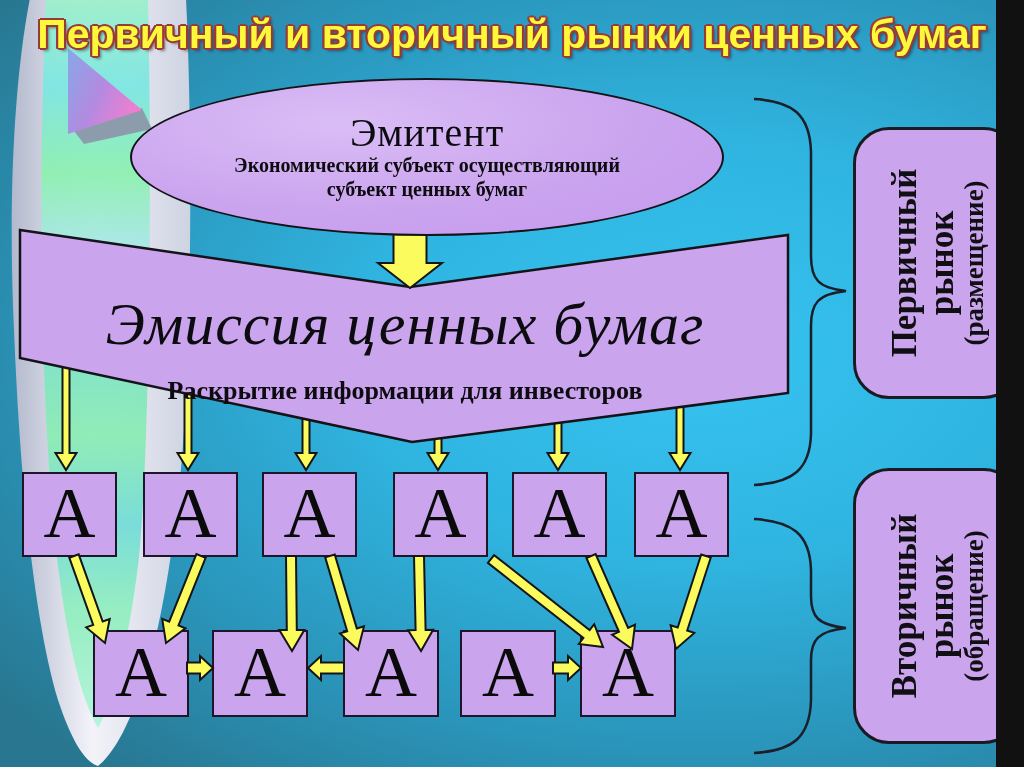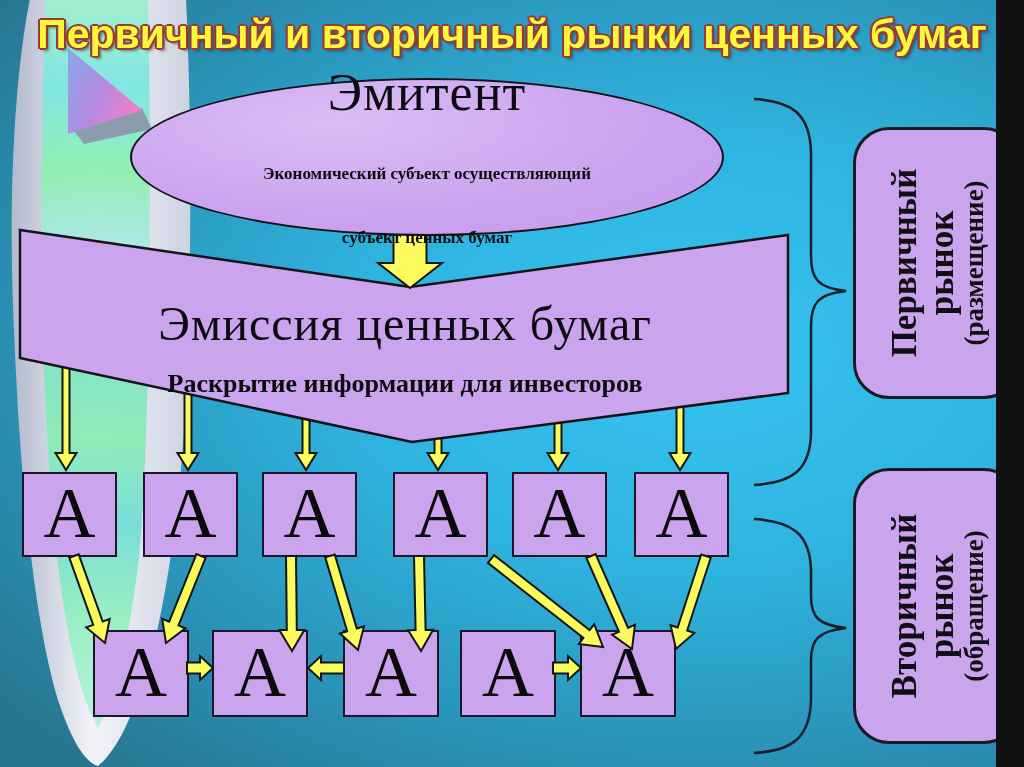--- a/index.html
+++ b/index.html
@@ -23,28 +23,28 @@
       -2px 0 0 var(--title-outline,#993a3a), 2px 0 0 var(--title-outline,#993a3a),
        3px 3px 3px rgba(40,0,0,.45);
   }
   .ellipse{
     position:absolute;left:130px;top:78px;width:590px;height:154px;
     border:2px solid #141418;border-radius:50%;
     background:radial-gradient(ellipse at 35% 28%, #dabdf6 0%, var(--shape-fill,#cba4ee) 55%, #c49af0 100%);
     display:flex;flex-direction:column;align-items:center;justify-content:center;
     color:#0c0c10;text-align:center;
   }
-  .ellipse .big{font-size:52px;line-height:1.05;letter-spacing:1px;}
-  .ellipse .sub{font-weight:700;font-size:17px;line-height:1.18;margin-top:44px;}
+  .ellipse .big{font-size:40px;line-height:1.05;letter-spacing:1px;}
+  .ellipse .sub{font-weight:700;font-size:20px;line-height:1.18;}
   .chevron-text{
     position:absolute;left:20px;top:293px;width:770px;height:112px;
     display:flex;flex-direction:column;align-items:center;justify-content:center;
     color:#0c0c10;text-align:center;
   }
-  .chevron-text .big{font-size:48px;line-height:1.05;letter-spacing:1px;}
+  .chevron-text .big{font-size:60px;line-height:1.05;letter-spacing:1px;font-style:italic;}
   .chevron-text .sub{font-weight:700;font-size:26px;margin-top:20px;}
   .sec-box{
     position:absolute;box-sizing:border-box;
     background:var(--shape-fill,#cba4ee);border:2px solid #20142a;
     display:flex;align-items:center;justify-content:center;
   }
   .sec-box span{font-size:72px;line-height:1;color:#0a0a0a;transform:translateY(-2px);}
   .mk-label{
     position:absolute;box-sizing:border-box;left:853px;width:167px;
     background:var(--shape-fill,#cba4ee);border:3px solid #191a22;border-radius:36px;

